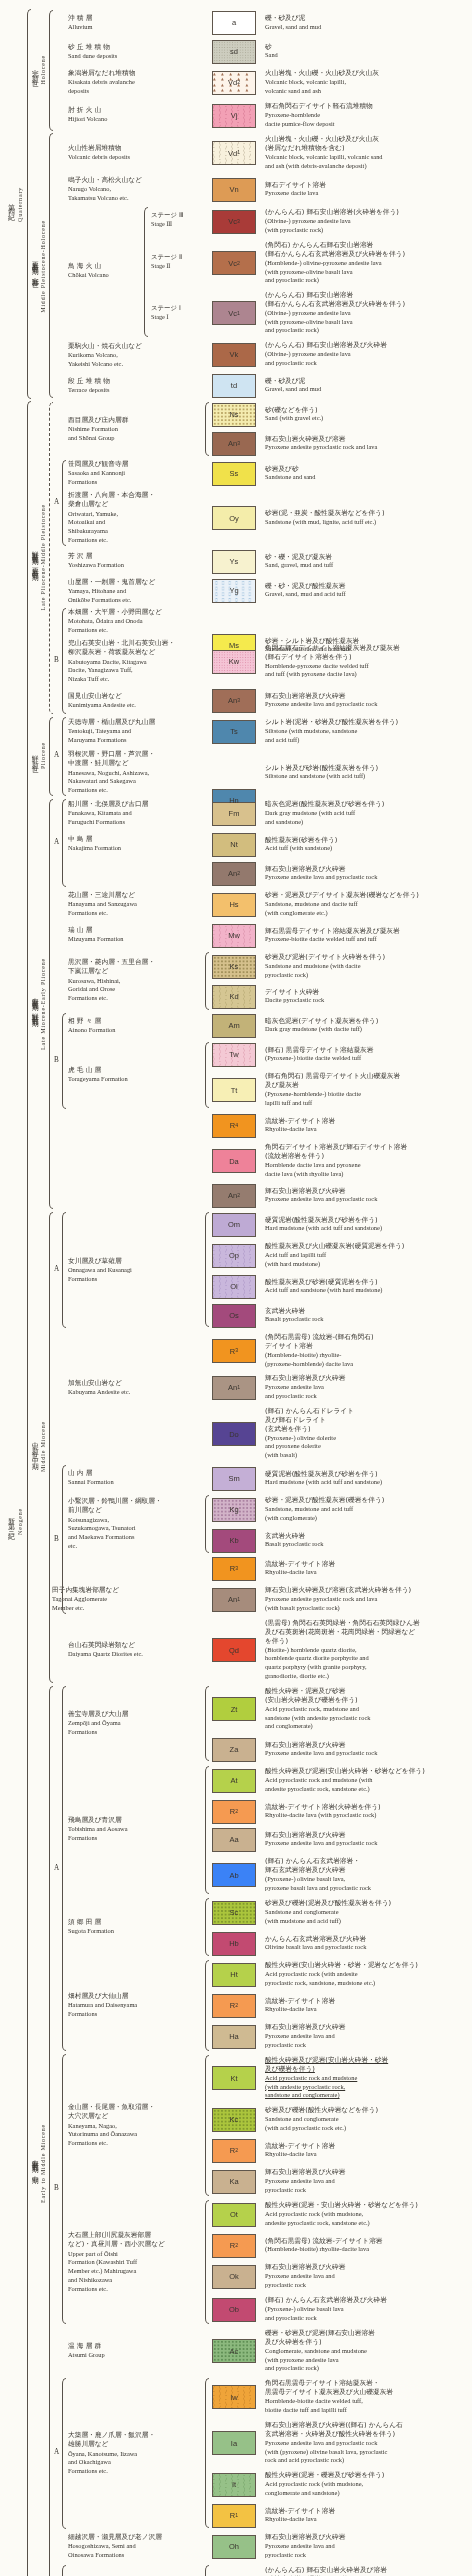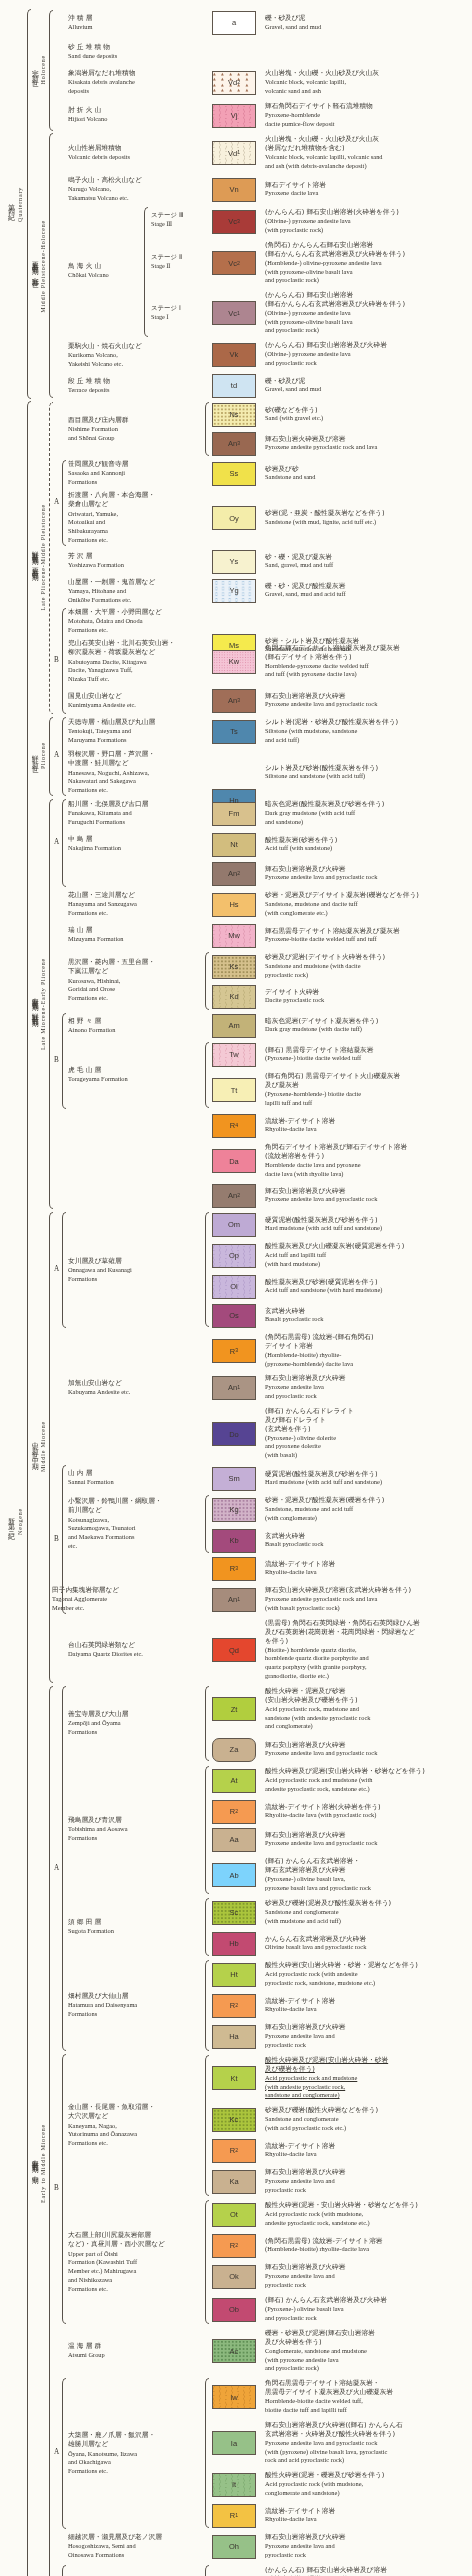--- a/index.html
+++ b/index.html
@@ -44,20 +44,33 @@
         <div class="code">
           <span>a</span>
           <sub></sub>
         </div>
       </div>
       <div class="desc" style="left: 265px; top: 5.7px;">
         <div class="djp jp">礫・砂及び泥</div>
         <div class="den en">Gravel, sand and mud</div>
       </div>
     </div>
+    <div class="unit-row" style="top: 37px; height: 29px;">
+      <div class="swatch abs" style="left: 212px; top: 2.6px; background: rgb(205, 205, 191);">
+        <div class="pat" style="background-image: radial-gradient(rgb(168, 166, 148) 0.4px, transparent 0.5px); background-size: 2.6px 2.6px;"></div>
+        <div class="code">
+          <span>sd</span>
+          <sub></sub>
+        </div>
+      </div>
+      <div class="desc" style="left: 265px; top: 5.7px;">
+        <div class="djp jp">砂</div>
+        <div class="den en">Sand</div>
+      </div>
+    </div>
     <div class="unit-row" style="top: 66px; height: 33px;">
       <div class="swatch abs" style="left: 212px; top: 4.6px; background: rgb(253, 244, 234);">
         <div class="pat pat-glyph pat-triangles" style="color: rgb(156, 106, 78);">▲ ▲ ▲ ▲ ▲ ▲ ▲ ▲ ▲ ▲ ▲ ▲ ▲ ▲ ▲ ▲ ▲ ▲ ▲ ▲ ▲ ▲ ▲ ▲ ▲ ▲ ▲ ▲ ▲ ▲ ▲ ▲ ▲ ▲ ▲ ▲ ▲ ▲ ▲ ▲ ▲ ▲ ▲ ▲ ▲ ▲ ▲ ▲ ▲ ▲ ▲ ▲ ▲ ▲ ▲ ▲ ▲ ▲ ▲ ▲ ▲ ▲ ▲ ▲ ▲ ▲ ▲ ▲ ▲ ▲ ▲ ▲ ▲ ▲ ▲ ▲ ▲ ▲ ▲ ▲ ▲ ▲ ▲ ▲ ▲ ▲ ▲ ▲ ▲ ▲ ▲ ▲ ▲ ▲ ▲ ▲ ▲ ▲ ▲ ▲ ▲ ▲ ▲ ▲ ▲ ▲ ▲ ▲ ▲ ▲ ▲ ▲ ▲ ▲ ▲ ▲ ▲ ▲ ▲ ▲ </div>
         <div class="code">
           <span>Vd</span>
           <sub>2</sub>
         </div>
       </div>
       <div class="desc" style="left: 265px; top: 3.3px;">
         <div class="djp jp">火山岩塊・火山礫・火山砂及び火山灰</div>
@@ -662,21 +675,21 @@
       </div>
       <div class="desc" style="left: 265px; top: 3.3px;">
         <div class="djp jp">酸性火砕岩・泥岩及び砂岩</div>
         <div class="djp jp">(安山岩火砕岩及び礫岩を伴う)</div>
         <div class="den en">Acid pyroclastic rock, mudstone and</div>
         <div class="den en">sandstone (with andesite pyroclastic rock</div>
         <div class="den en">and conglomerate)</div>
       </div>
     </div>
     <div class="unit-row" style="top: 1735px; height: 29px;">
-      <div class="swatch abs" style="left: 212px; top: 2.6px; background: rgb(201, 177, 144); border-radius: 7px;">
+      <div class="swatch abs" style="left: 212px; top: 2.6px; background: rgb(201, 177, 144);">
         <div class="code">
           <span>Za</span>
           <sub></sub>
         </div>
       </div>
       <div class="desc" style="left: 265px; top: 5.7px;">
         <div class="djp jp">輝石安山岩溶岩及び火砕岩</div>
         <div class="den en">Pyroxene andesite lava and pyroclastic rock</div>
       </div>
     </div>
@@ -711,21 +724,21 @@
           <span>Aa</span>
           <sub></sub>
         </div>
       </div>
       <div class="desc" style="left: 265px; top: 5.7px;">
         <div class="djp jp">輝石安山岩溶岩及び火砕岩</div>
         <div class="den en">Pyroxene andesite lava and pyroclastic rock</div>
       </div>
     </div>
     <div class="unit-row" style="top: 1854px; height: 42px;">
-      <div class="swatch abs" style="left: 212px; top: 9px; background: #7dd3fc;">
+      <div class="swatch abs" style="left: 212px; top: 9px; background: #3b82f6;">
         <div class="code">
           <span>Ab</span>
           <sub></sub>
         </div>
       </div>
       <div class="desc" style="left: 265px; top: 3.3px;">
         <div class="djp jp">(輝石) かんらん石玄武岩溶岩・</div>
         <div class="djp jp">輝石玄武岩溶岩及び火砕岩</div>
         <div class="den en">(Pyroxene-) olivine basalt lava,</div>
         <div class="den en">pyroxene basalt lava and pyroclastic rock</div>

